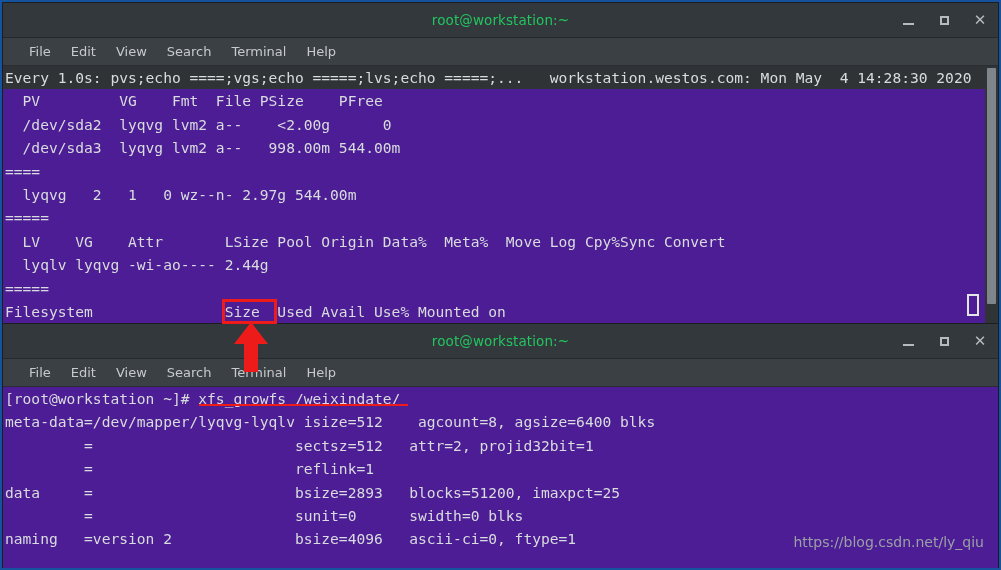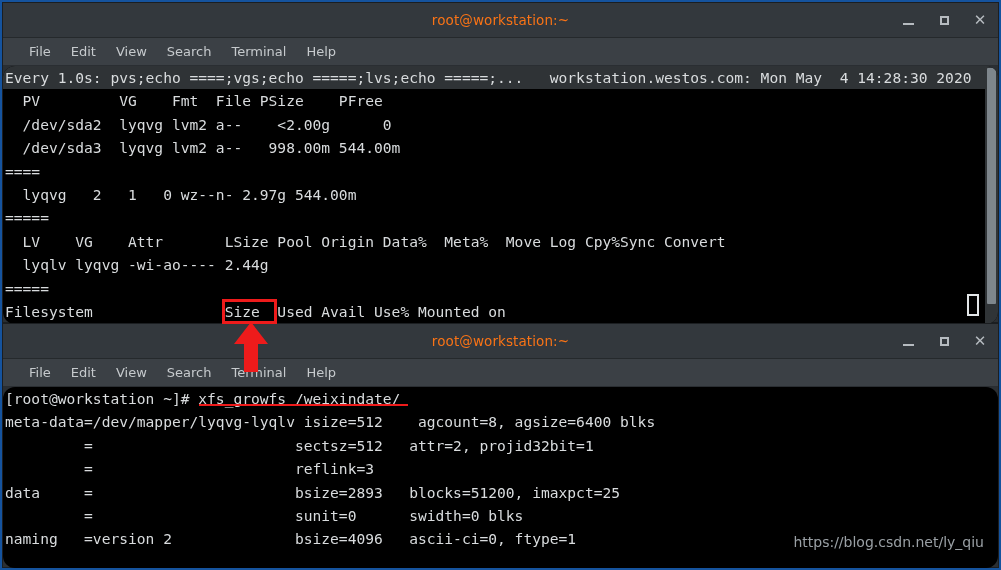--- a/index.html
+++ b/index.html
@@ -33,21 +33,21 @@
     background: #33383d;
     position: relative;
     display: flex;
     align-items: center;
     justify-content: center;
     border-bottom: 1px solid #25292c;
   }
   .titlebar-title {
     font-family: "DejaVu Sans", sans-serif;
     font-size: 13.5px;
-    color: #f97316;
+    color: #22c55e;
     letter-spacing: .1px;
     user-select: none;
   }
   .wincontrols {
     position: absolute;
     right: 8px;
     top: 0;
     height: 34px;
     display: flex;
     align-items: center;
@@ -101,24 +101,23 @@
     color: #c6cacd;
     padding: 2px 8px;
     border-radius: 2px;
     cursor: default;
     user-select: none;
     white-space: nowrap;
   }
 
   
   .term {
-    background: #000000;
+    background: #4c1d95;
     position: relative;
     overflow: hidden;
-    border-radius: 12px;
   }
   .term-inner {
     position: absolute;
     left: 0;
     top: 0;
     right: 0;
     padding: 0;
   }
   .tline {
     font-family: "DejaVu Sans Mono", monospace;
@@ -295,21 +294,21 @@
       <div class="menuitem">Search</div>
       <div class="menuitem">Terminal</div>
       <div class="menuitem">Help</div>
     </div>
 
     <div class="term">
       <div class="term-inner">
         <div class="tline">[root@workstation ~]# xfs_growfs /weixindate/</div>
         <div class="tline">meta-data=/dev/mapper/lyqvg-lyqlv isize=512    agcount=8, agsize=6400 blks</div>
         <div class="tline">         =                       sectsz=512   attr=2, projid32bit=1</div>
-        <div class="tline">         =                       reflink=3</div>
+        <div class="tline">         =                       reflink=1</div>
         <div class="tline">data     =                       bsize=2893   blocks=51200, imaxpct=25</div>
         <div class="tline">         =                       sunit=0      swidth=0 blks</div>
         <div class="tline">naming   =version 2              bsize=4096   ascii-ci=0, ftype=1</div>
 
       </div>
 
       <div class="watermark">https://blog.csdn.net/ly_qiu</div>
     </div>
   </div>
 

